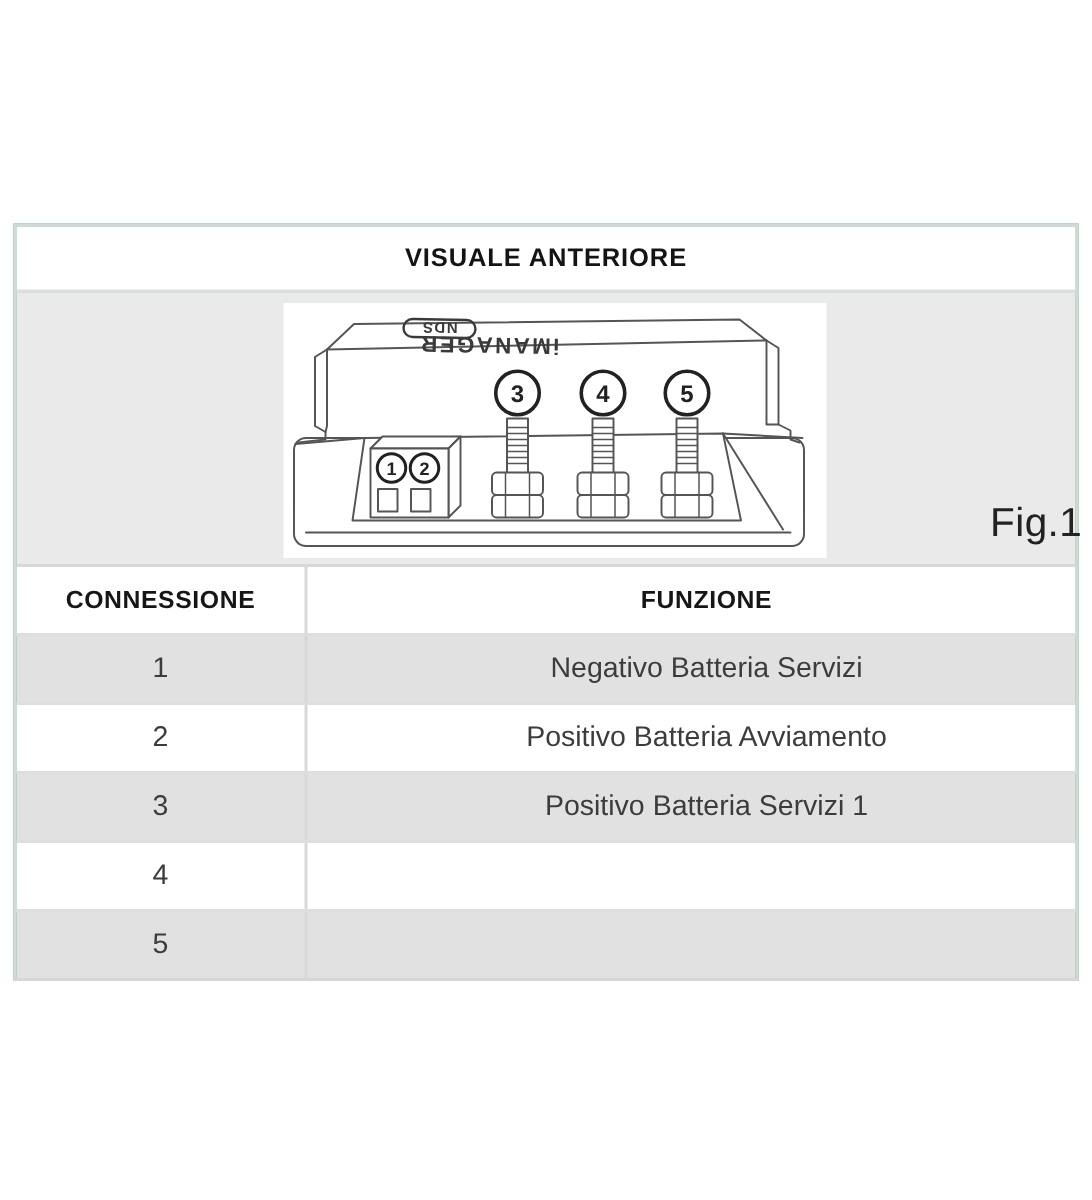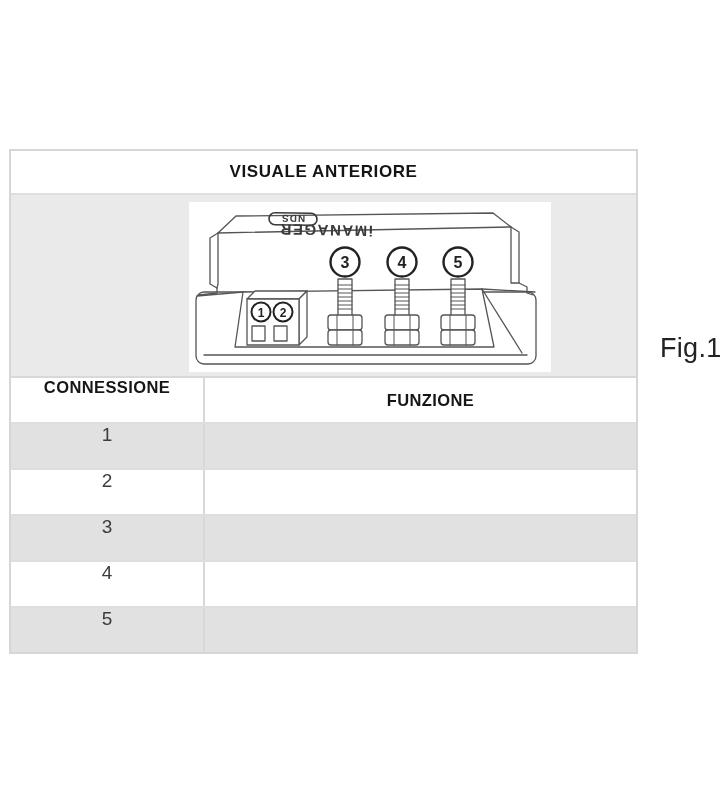--- a/index.html
+++ b/index.html
@@ -1,21 +1,21 @@
 <!DOCTYPE html>
 <html><head>
 <meta charset="utf-8">
 <style>
   html,body{margin:0;padding:0;}
   body{
     width:728px;height:800px;background:#ffffff;position:relative;overflow:hidden;
     font-family:"Liberation Sans","DejaVu Sans",sans-serif;
   }
   .doc-box{
-    position:absolute;left:9px;top:149px;width:629px;
+    position:absolute;left:9px;top:149px;width:710px;
     border:2px solid #d6d6d6;box-sizing:border-box;background:#22c55e;
   }
   .title-row{
     height:42px;background:#ffffff;border-bottom:2px solid #dedede;
     display:flex;align-items:center;justify-content:center;
   }
   .title-row span{
     font-size:17px;font-weight:bold;letter-spacing:.6px;color:#141414;
   }
   .diagram-row{
@@ -27,21 +27,21 @@
   .fig-label{
     position:absolute;left:630px;top:138px;width:80px;
     font-size:27px;font-weight:500;color:#222222;letter-spacing:.3px;margin-left:19px;
   }
   .tbl{width:100%;}
   .tbl-row{
     display:grid;grid-template-columns:194px 1fr;
     height:44px;border-bottom:2px solid #dedede;
   }
   .tbl-row:last-child{border-bottom:none;}
-  .tbl-row .c1{border-right:2px solid #d8d8d8;display:flex;justify-content:center;}
+  .tbl-row .c1{border-right:2px solid #d8d8d8;display:flex;align-items:center;justify-content:center;}
   .tbl-row .c2{display:flex;align-items:center;justify-content:center;padding-left:20px;}
   .tbl-head{background:#ffffff;}
   .tbl-head .c1 span,.tbl-head .c2 span{
     font-size:16.5px;font-weight:bold;color:#161616;letter-spacing:.4px;
   }
   .r-gray{background:#e1e1e1;}
   .r-white{background:#ffffff;}
   .cell-txt{font-size:19px;color:#3c3c3c;}
   svg text{font-family:"Liberation Sans","DejaVu Sans",sans-serif;}
 </style>
@@ -144,29 +144,38 @@
           <span>CONNESSIONE</span>
         </div>
       <div class="c2">
           <span>FUNZIONE</span>
         </div>
     </div>
     <div class="tbl-row r-gray">
       <div class="c1">
           <span class="cell-txt">1</span>
         </div>
+      <div class="c2">
+          <span class="cell-txt">Negativo Batteria Servizi</span>
+        </div>
     </div>
     <div class="tbl-row r-white">
       <div class="c1">
           <span class="cell-txt">2</span>
         </div>
+      <div class="c2">
+          <span class="cell-txt">Positivo Batteria Avviamento</span>
+        </div>
     </div>
     <div class="tbl-row r-gray">
       <div class="c1">
           <span class="cell-txt">3</span>
+        </div>
+      <div class="c2">
+          <span class="cell-txt">Positivo Batteria Servizi 1</span>
         </div>
     </div>
     <div class="tbl-row r-white">
       <div class="c1">
           <span class="cell-txt">4</span>
         </div>
     </div>
     <div class="tbl-row r-gray">
       <div class="c1">
           <span class="cell-txt">5</span>

